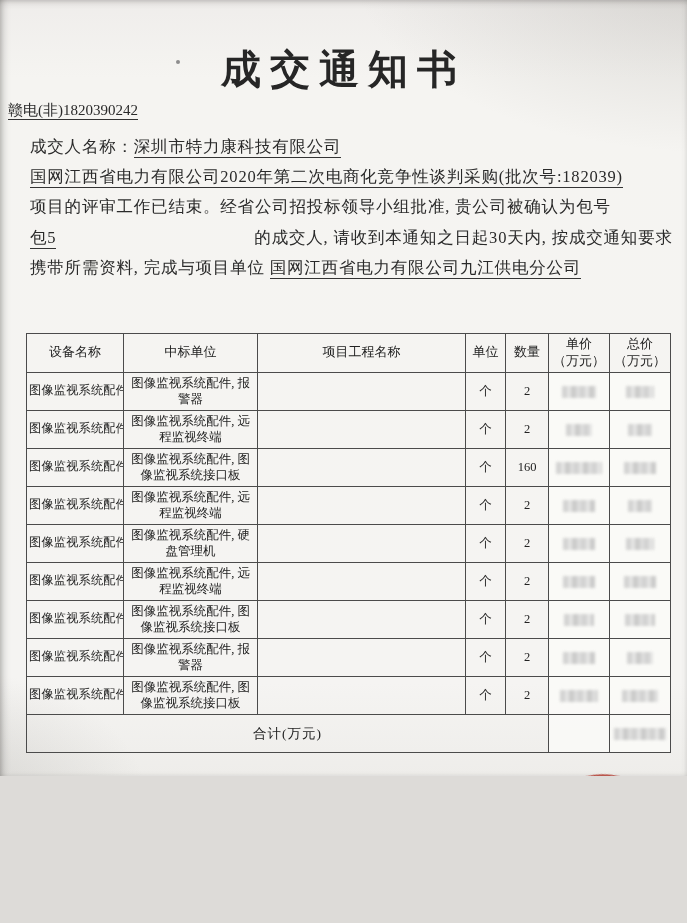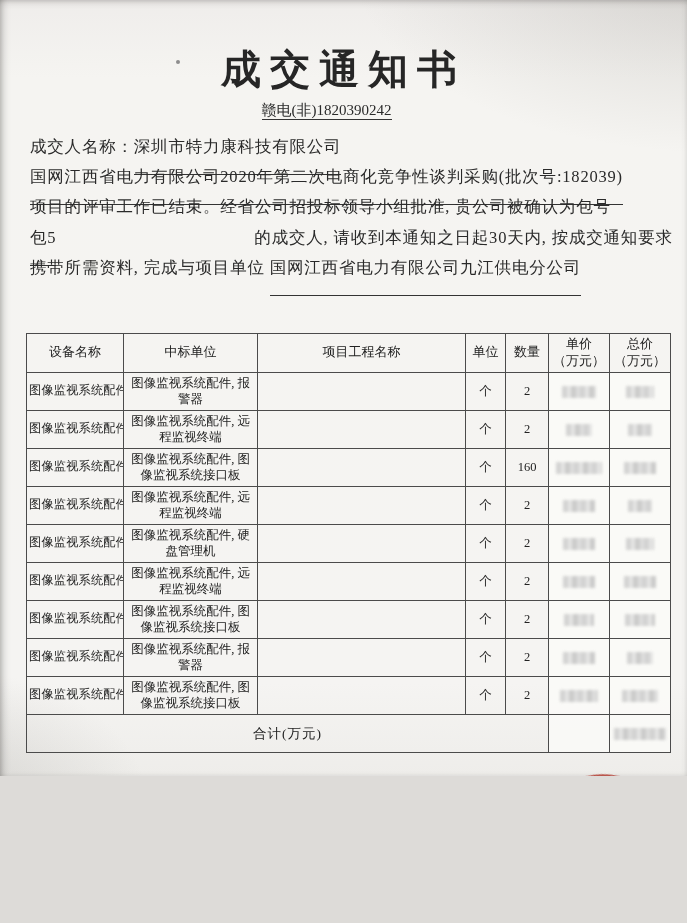--- a/index.html
+++ b/index.html
@@ -13,25 +13,25 @@
                 inset -3px 0 8px -6px rgba(60,58,55,0.30),
                 inset 0 6px 10px -7px rgba(60,58,55,0.40);
     font-family:"Liberation Serif","DejaVu Serif",serif;
     color:#2a2a2a;
   }
   .title{
     margin:0; padding-top:42px; text-align:center;
     font-size:40px; font-weight:600; letter-spacing:9px; color:#262626;
   }
   .scan-dot{position:absolute; left:176px; top:60px; width:4px; height:4px; border-radius:50%; background:#8d8d8d;}
-  .ref-line{ text-align:center; margin:4px 34px 0 0; font-size:15px; }
+  .ref-line{ text-align:left; margin:4px 34px 0 8px; font-size:15px; }
   .ref-line span{ border-bottom:1px solid #333; padding-bottom:1px; }
   .body-text{ margin:12px 30px 0 30px; font-size:16.5px; letter-spacing:0.8px; }
   .body-text p{ margin:0; line-height:30.2px; white-space:nowrap; }
-  .u{ border-bottom:1px solid #333; padding-bottom:18px; }
+  .u{ border-bottom:1px solid #333; padding-bottom:1px; }
   .pkg-gap{ display:inline-block; width:198px; }
 
   table.items{
     border-collapse:collapse; table-layout:fixed;
     margin:50px 0 0 26px; width:644px;
     font-size:12.5px; color:#222;
   }
   table.items th, table.items td{
     border:1px solid #4b4b4b; text-align:center; vertical-align:middle;
     padding:2px 2px; line-height:1.3; overflow:hidden;

